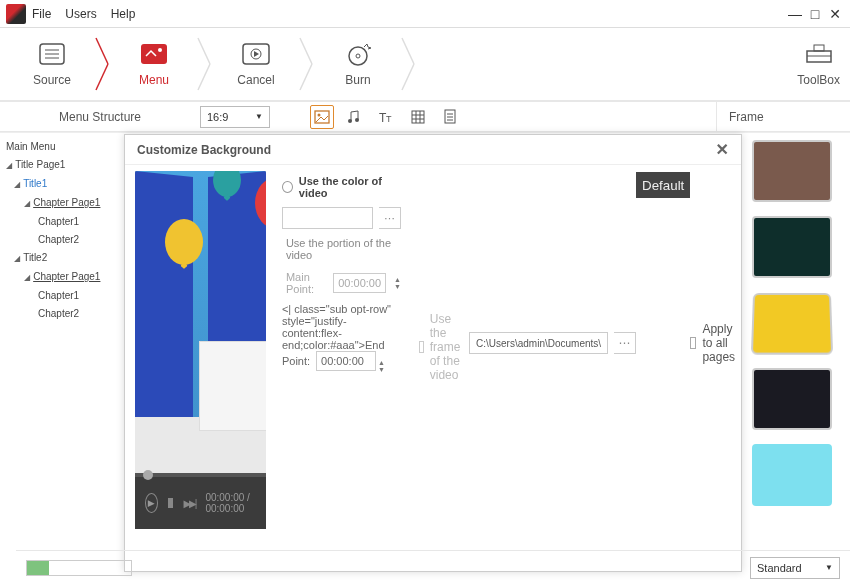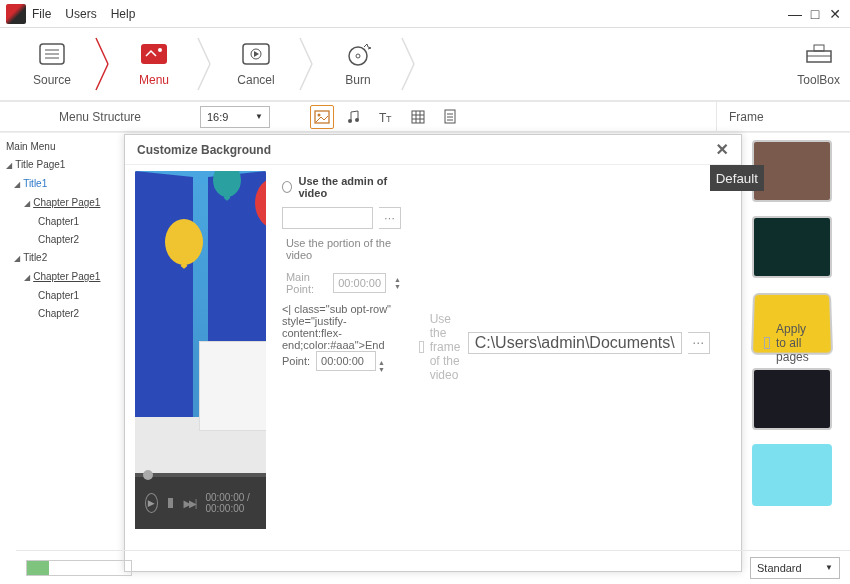--- a/index.html
+++ b/index.html
@@ -57,26 +57,26 @@
 .controls { height: 52px; background: #3b3b3b; display: flex; align-items: center; padding: 0 10px; gap: 10px; color: #999; font-size: 10px; }
 .pbtn { width: 20px; height: 20px; border: 1px solid #888; border-radius: 50%; display: flex; align-items: center; justify-content: center; color: #999; font-size: 9px; }
 .progress { position: absolute; left: 0; right: 0; height: 4px; background: #555; top: -4px; }
 .progress .thumb { position: absolute; left: 8px; top: -3px; width: 10px; height: 10px; border-radius: 50%; background: #aaa; }
 .opts { flex: 1; padding: 10px 14px 0 10px; font-size: 11px; color: #666; }
 .opt-row { display: flex; align-items: center; gap: 6px; margin-bottom: 8px; }
 .radio { width: 12px; height: 12px; border: 1.5px solid #999; border-radius: 50%; display: inline-flex; align-items: center; justify-content: center; }
 .radio.on { border-color: #d0292e; }
 .radio.on::after { content: ''; width: 6px; height: 6px; border-radius: 50%; background: #d0292e; }
 .check { width: 12px; height: 12px; border: 1px solid #aaa; display: inline-block; }
-.txtfield { border: 1px solid #ccc; height: 22px; flex: 1; display: flex; align-items: center; padding: 0 6px; color: #555; font-size: 16px; overflow: hidden; white-space: nowrap; }
+.txtfield { border: 1px solid #ccc; height: 22px; flex: 1; display: flex; align-items: center; padding: 0 6px; color: #555; font-size: 10px; overflow: hidden; white-space: nowrap; }
 .ell { width: 22px; height: 22px; border: 1px solid #ccc; border-left: none; display: flex; align-items: center; justify-content: center; color: #888; }
 .sub { margin-left: 4px; color: #888; }
 .tbox { border: 1px solid #ccc; width: 60px; height: 20px; display: inline-flex; align-items: center; padding: 0 4px; margin-left: 6px; }
 .spinners { display: inline-flex; flex-direction: column; margin-left: 2px; font-size: 7px; line-height: 7px; color: #777; }
-.default-btn { background: #444; color: #eee; border: none; width: 84px; height: 26px; float: right; margin-top: 0; }
+.default-btn { background: #444; color: #eee; border: none; width: 84px; height: 26px; float: right; margin-top: 7px; }
 .dlg-foot { height: 44px; display: flex; align-items: center; justify-content: center; gap: 20px; border-top: 1px solid #eee; }
 .dlg-foot button { width: 94px; height: 28px; border: 1px solid #bbb; background: #fff; color: #444; }
 
 
 .bottom { position: absolute; left: 16px; right: 0; bottom: 0; height: 34px; border-top: 1px solid #e7e7e7; display: flex; align-items: center; padding: 0 10px; }
 .meter { width: 106px; height: 16px; border: 1px solid #ccc; display: flex; }
 .meter div:first-child { width: 22px; background: #7ec37e; }
 .std { margin-left: auto; border: 1px solid #bbb; height: 22px; width: 90px; display: flex; align-items: center; justify-content: space-between; padding: 0 6px; font-size: 11px; }
 
 
@@ -278,21 +278,21 @@
           </div>
         <div class="pbtn">▶</div>
         <div style="width:10px;height:10px;background:#888"></div>
         <div style="color:#888;letter-spacing:-2px">▶▶|</div>
         <div style="margin-left:auto">00:00:00 / 00:00:00</div>
       </div>
     </div>
     <div class="opts">
       <div class="opt-row">
           <span class="radio"></span>
-          <b style="color:#444">Use the admin of video</b>
+          <b style="color:#444">Use the color of video</b>
         </div>
       <div class="opt-row sub" style="margin-left:0">
           <div class="txtfield"></div>
           <div class="ell">⋯</div>
         </div>
       <div class="sub" style="margin-bottom:10px">Use the portion of the video</div>
       <div class="sub opt-row" style="justify-content:flex-end;color:#aaa">
           <span>Main Point:</span>
           <span class="tbox">00:00:00</span>
           <span class="spinners">

